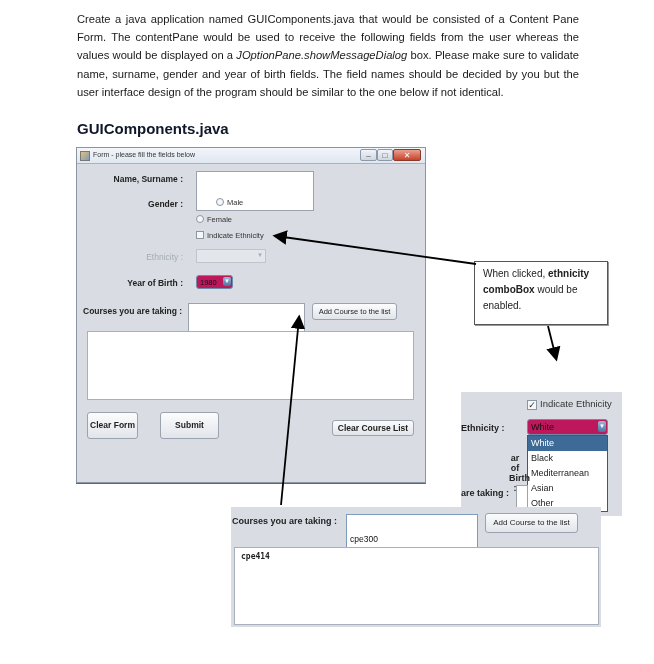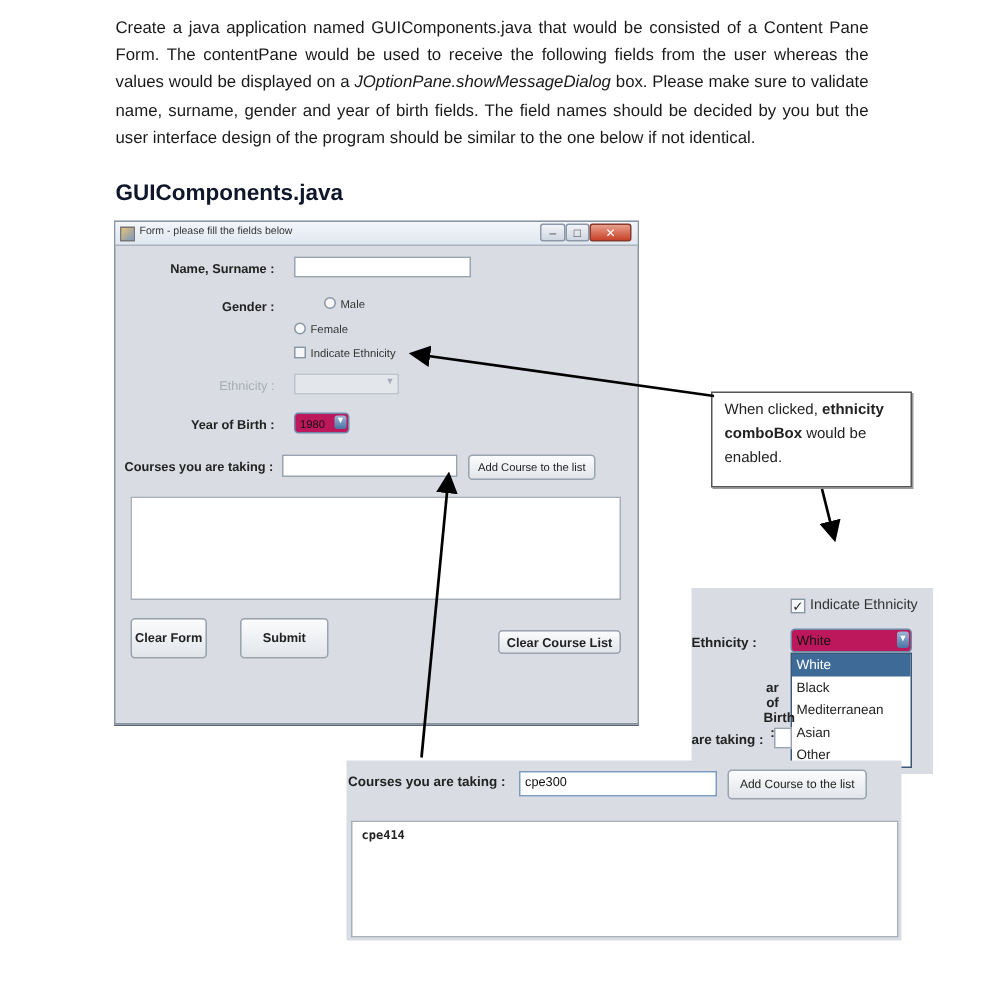--- a/index.html
+++ b/index.html
@@ -34,21 +34,21 @@
   .titlebar .title { position: absolute; left: 16px; top: 3px; font-size: 7px; color: #333; }
   .winctl { position: absolute; top: 1px; height: 12px; border: 1px solid #8d99a8; border-radius: 2px; }
   .winctl.min { left: 283px; width: 17px; background: linear-gradient(#f1f4f8,#cfd7e1); }
   .winctl.max { left: 300px; width: 16px; background: linear-gradient(#f1f4f8,#cfd7e1); }
   .winctl.close { left: 316px; width: 28px; background: linear-gradient(#e8a08c,#c8422a); border-color:#8a3a2a; }
   .winctl span { position: absolute; left: 0; right: 0; top: 0; text-align: center; font-size: 8px; line-height: 11px; color: #fff; }
   .winctl.min span, .winctl.max span { color: #444; }
 
   .lbl { position: absolute; font-size: 8.5px; font-weight: bold; color: #222; text-align: right; }
   .lbl.disabled { color: #a6acb4; font-weight: normal; }
-  .field { position: absolute; background: #fff; border: 1px solid #9aa4b0; font-size: 8px; padding: 1px 3px; }
+  .field { position: absolute; background: #fff; border: 1px solid #9aa4b0; font-size: 8px; padding: 19px 3px; }
   .radio { position: absolute; font-size: 7.5px; color: #333; }
   .radio .dot { display: inline-block; width: 8px; height: 8px; border: 1px solid #8b96a3; border-radius: 50%; background: #f5f7f9; vertical-align: -1px; margin-right: 3px; }
   .chk { display: inline-block; width: 8px; height: 8px; border: 1px solid #8b96a3; background: #f5f7f9; vertical-align: -1px; margin-right: 3px; }
   .combo-dis { position: absolute; background: #e3e6ea; border: 1px solid #bfc5cc; }
   .combo-dis .arr { position: absolute; right: 2px; top: 2px; font-size: 6px; color: #aab; }
   .combo { position: absolute; background: #be185d; border: 1px solid #6f8aa8; border-radius: 3px; font-size: 7.5px; padding: 2px 3px; }
   .combo .arrbtn { position: absolute; right: 1px; top: 1px; width: 8px; height: 9px; background: linear-gradient(#9db7d4,#4a74a3); border-radius: 2px; color:#fff; font-size:6px; text-align:center; line-height:9px; }
   .btn {
     position: absolute; background: linear-gradient(#fbfcfd, #e1e5ea); border: 1px solid #9aa3ae; border-radius: 3px;
     font-size: 7.5px; color: #222; text-align: center;

